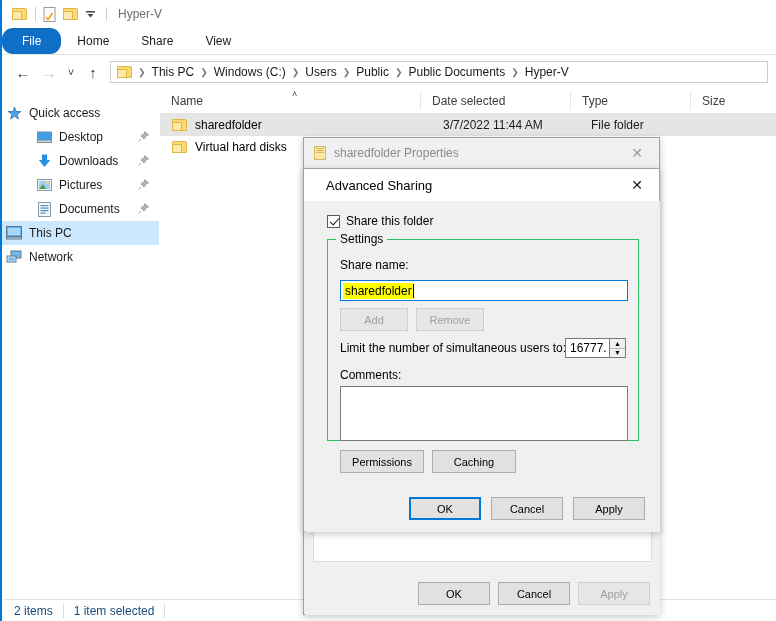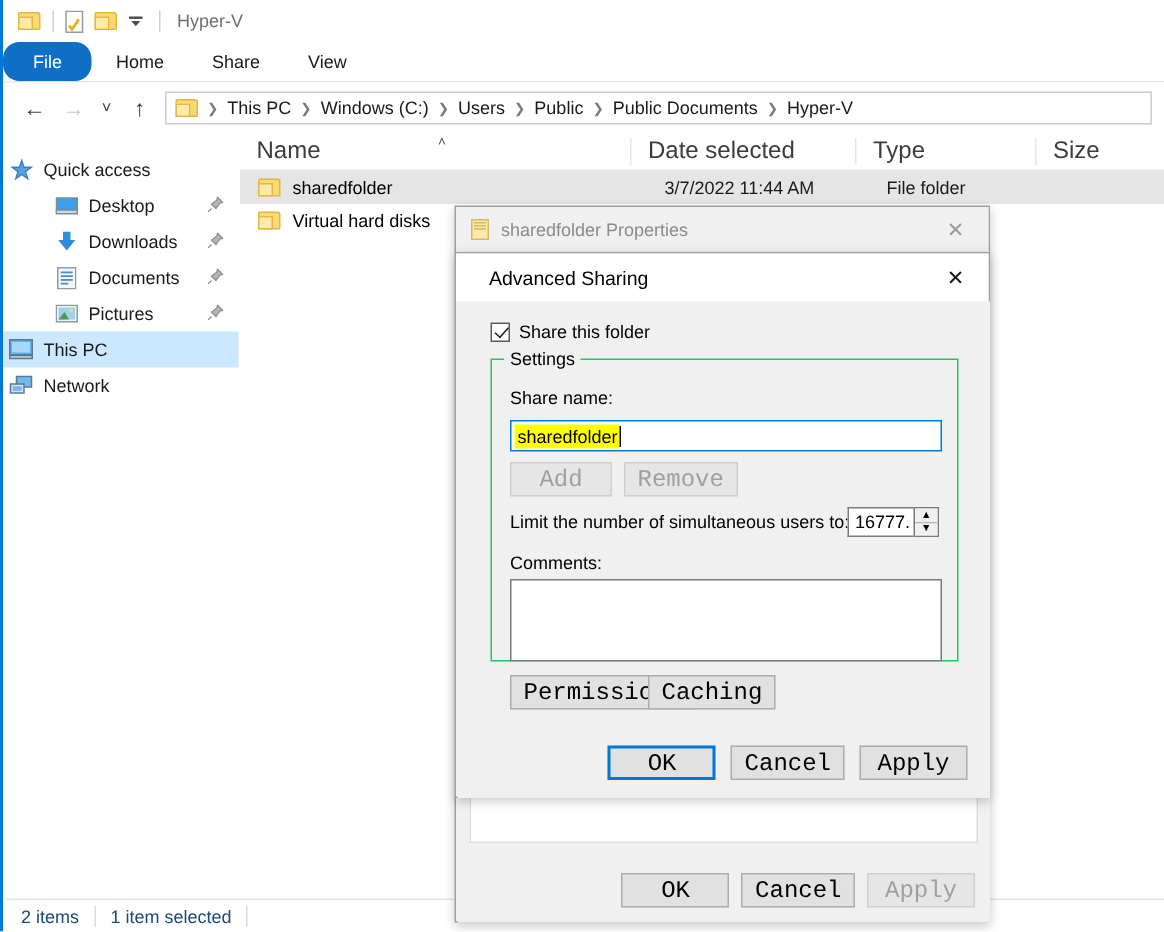--- a/index.html
+++ b/index.html
@@ -191,21 +191,21 @@
     position: relative;
   }
   .col-headers {
     height: 24px;
     display: flex;
     align-items: center;
     border-bottom: 1px solid #e5e5e5;
     position: relative;
   }
   .col {
-    font-size: 16px;
+    font-size: 12px;
     color: #3c3c3c;
     padding-left: 11px;
     box-sizing: border-box;
     border-left: 1px solid #e5e5e5;
     height: 18px;
     line-height: 18px;
   }
   .col:first-child { border-left: none; }
   .sortcaret {
     position: absolute;
@@ -391,22 +391,22 @@
     height: 14px;
     background: #000000;
     margin-left: 0px;
   }
 
   .btn {
     min-width: 72px;
     height: 23px;
     border: 1px solid #adadad;
     background: #e1e1e1;
-    font-size: 16px;
-    font-family: Liberation Mono, monospace;
+    font-size: 11px;
+    font-family: Liberation Sans, sans-serif;
     color: #000000;
     display: inline-flex;
     align-items: center;
     justify-content: center;
     box-sizing: border-box;
     padding: 0 8px;
   }
   .btn.default {
     border: 2px solid #0078d7;
     background: #e1e1e1;
@@ -574,45 +574,45 @@
         </span>
         <span>Downloads</span>
         <span class="pin">
           <svg width="11" height="11" viewBox="0 0 11 11">
               <path d="M7 0.5 L10.5 4 L8.5 4.5 L6 8 L3 5 L6.5 2.5 Z M3 8 L0.7 10.3" stroke="#8a8a8a" fill="#b6b6b6" stroke-width="0.8"></path>
             </svg>
         </span>
       </div>
       <div class="nav-item indent">
         <span class="nico">
+          <svg width="15" height="13" viewBox="0 0 15 13">
+            <rect x="0.5" y="0.5" width="14" height="11" fill="#eef3f7" stroke="#8a9aa8"></rect>
+            <rect x="2" y="2" width="11" height="8" fill="#9fd0f0"></rect>
+            <path d="M2 10 L6 5 L9 10 Z" fill="#4f9a4f"></path>
+            <circle cx="10.5" cy="4" r="1.4" fill="#f5d76e"></circle>
+          </svg>
+        </span>
+        <span>Pictures</span>
+        <span class="pin">
+          <svg width="11" height="11" viewBox="0 0 11 11">
+              <path d="M7 0.5 L10.5 4 L8.5 4.5 L6 8 L3 5 L6.5 2.5 Z M3 8 L0.7 10.3" stroke="#8a8a8a" fill="#b6b6b6" stroke-width="0.8"></path>
+            </svg>
+        </span>
+      </div>
+      <div class="nav-item indent">
+        <span class="nico">
           <svg width="13" height="15" viewBox="0 0 13 15">
             <rect x="0.5" y="0.5" width="12" height="14" fill="#f4f7fa" stroke="#8a9aa8"></rect>
             <rect x="2.5" y="3" width="8" height="1.2" fill="#4a90c4"></rect>
             <rect x="2.5" y="5.5" width="8" height="1.2" fill="#4a90c4"></rect>
             <rect x="2.5" y="8" width="8" height="1.2" fill="#4a90c4"></rect>
             <rect x="2.5" y="10.5" width="5" height="1.2" fill="#4a90c4"></rect>
           </svg>
         </span>
         <span>Documents</span>
-        <span class="pin">
-          <svg width="11" height="11" viewBox="0 0 11 11">
-              <path d="M7 0.5 L10.5 4 L8.5 4.5 L6 8 L3 5 L6.5 2.5 Z M3 8 L0.7 10.3" stroke="#8a8a8a" fill="#b6b6b6" stroke-width="0.8"></path>
-            </svg>
-        </span>
-      </div>
-      <div class="nav-item indent">
-        <span class="nico">
-          <svg width="15" height="13" viewBox="0 0 15 13">
-            <rect x="0.5" y="0.5" width="14" height="11" fill="#eef3f7" stroke="#8a9aa8"></rect>
-            <rect x="2" y="2" width="11" height="8" fill="#9fd0f0"></rect>
-            <path d="M2 10 L6 5 L9 10 Z" fill="#4f9a4f"></path>
-            <circle cx="10.5" cy="4" r="1.4" fill="#f5d76e"></circle>
-          </svg>
-        </span>
-        <span>Pictures</span>
         <span class="pin">
           <svg width="11" height="11" viewBox="0 0 11 11">
               <path d="M7 0.5 L10.5 4 L8.5 4.5 L6 8 L3 5 L6.5 2.5 Z M3 8 L0.7 10.3" stroke="#8a8a8a" fill="#b6b6b6" stroke-width="0.8"></path>
             </svg>
         </span>
       </div>
       <div class="nav-item selected">
         <span class="nico">
           <svg width="16" height="14" viewBox="0 0 16 14">
             <rect x="0.5" y="0.5" width="15" height="10" fill="#5fb3ee" stroke="#5a7a94"></rect>

